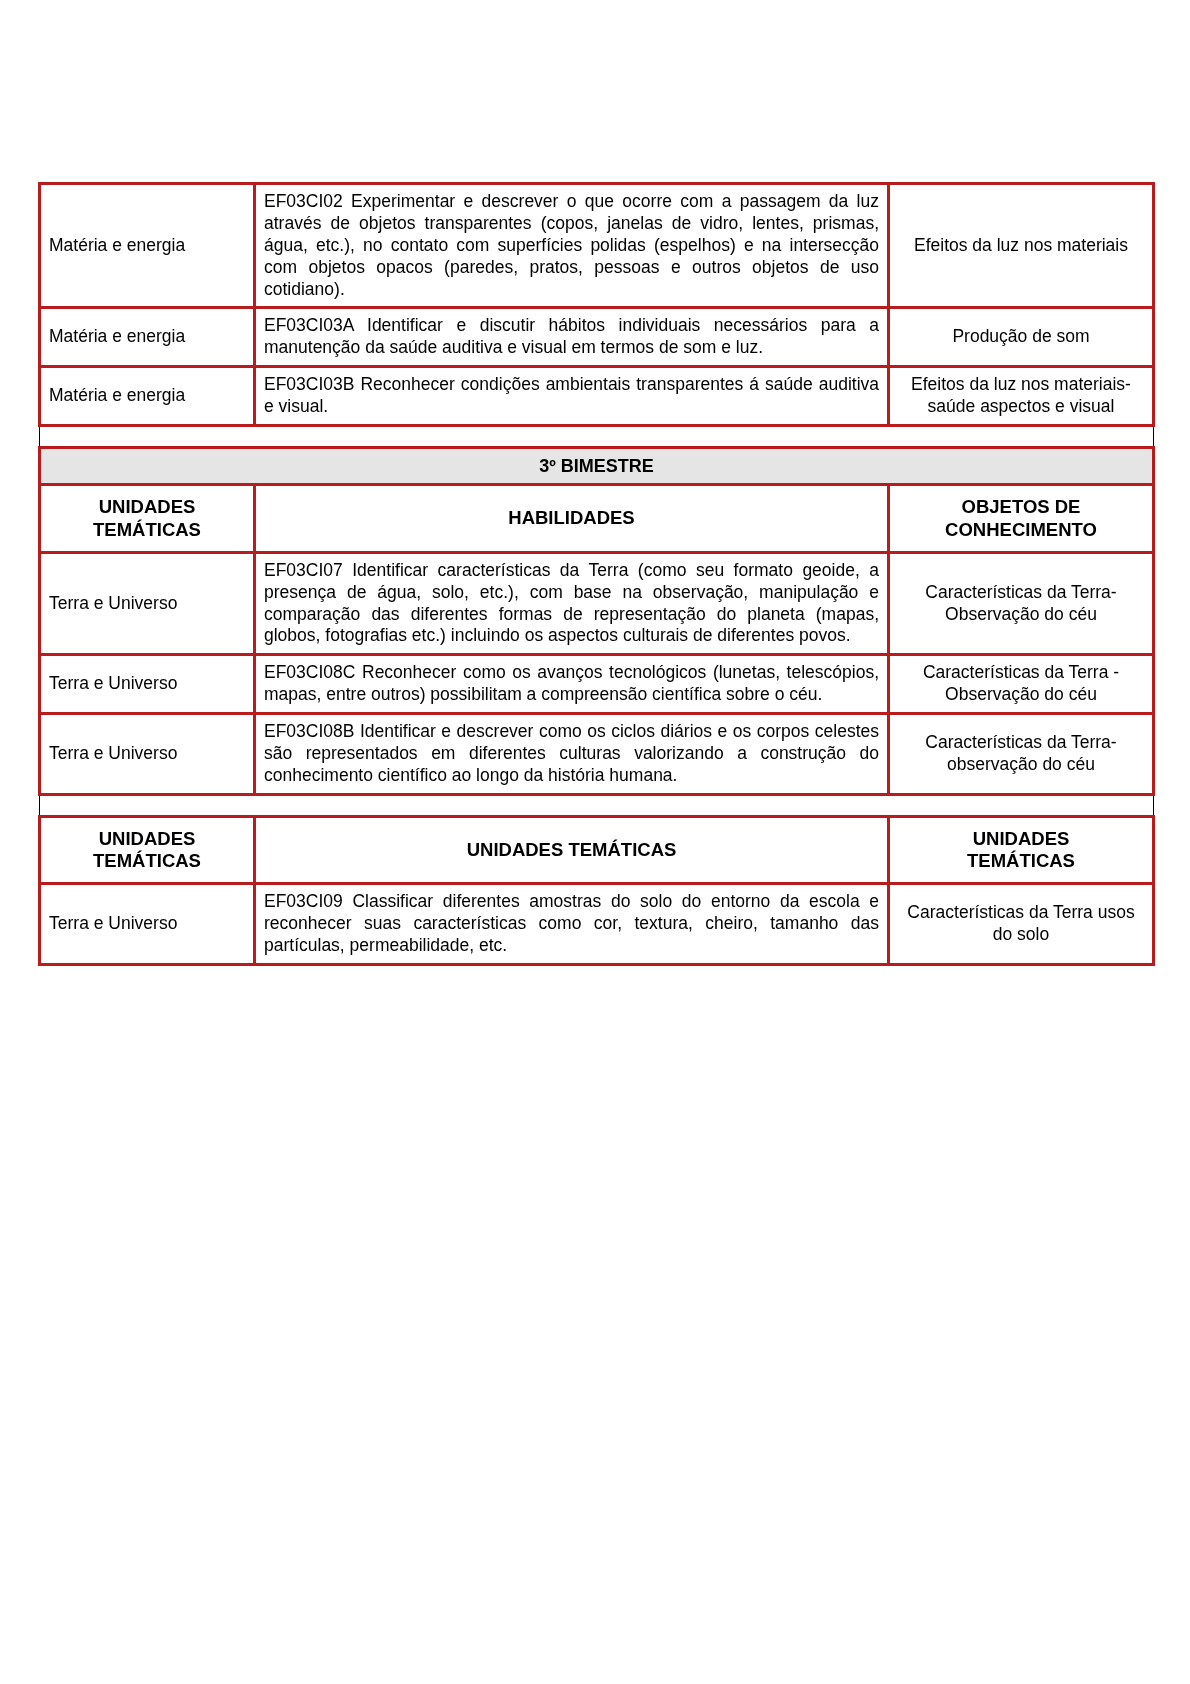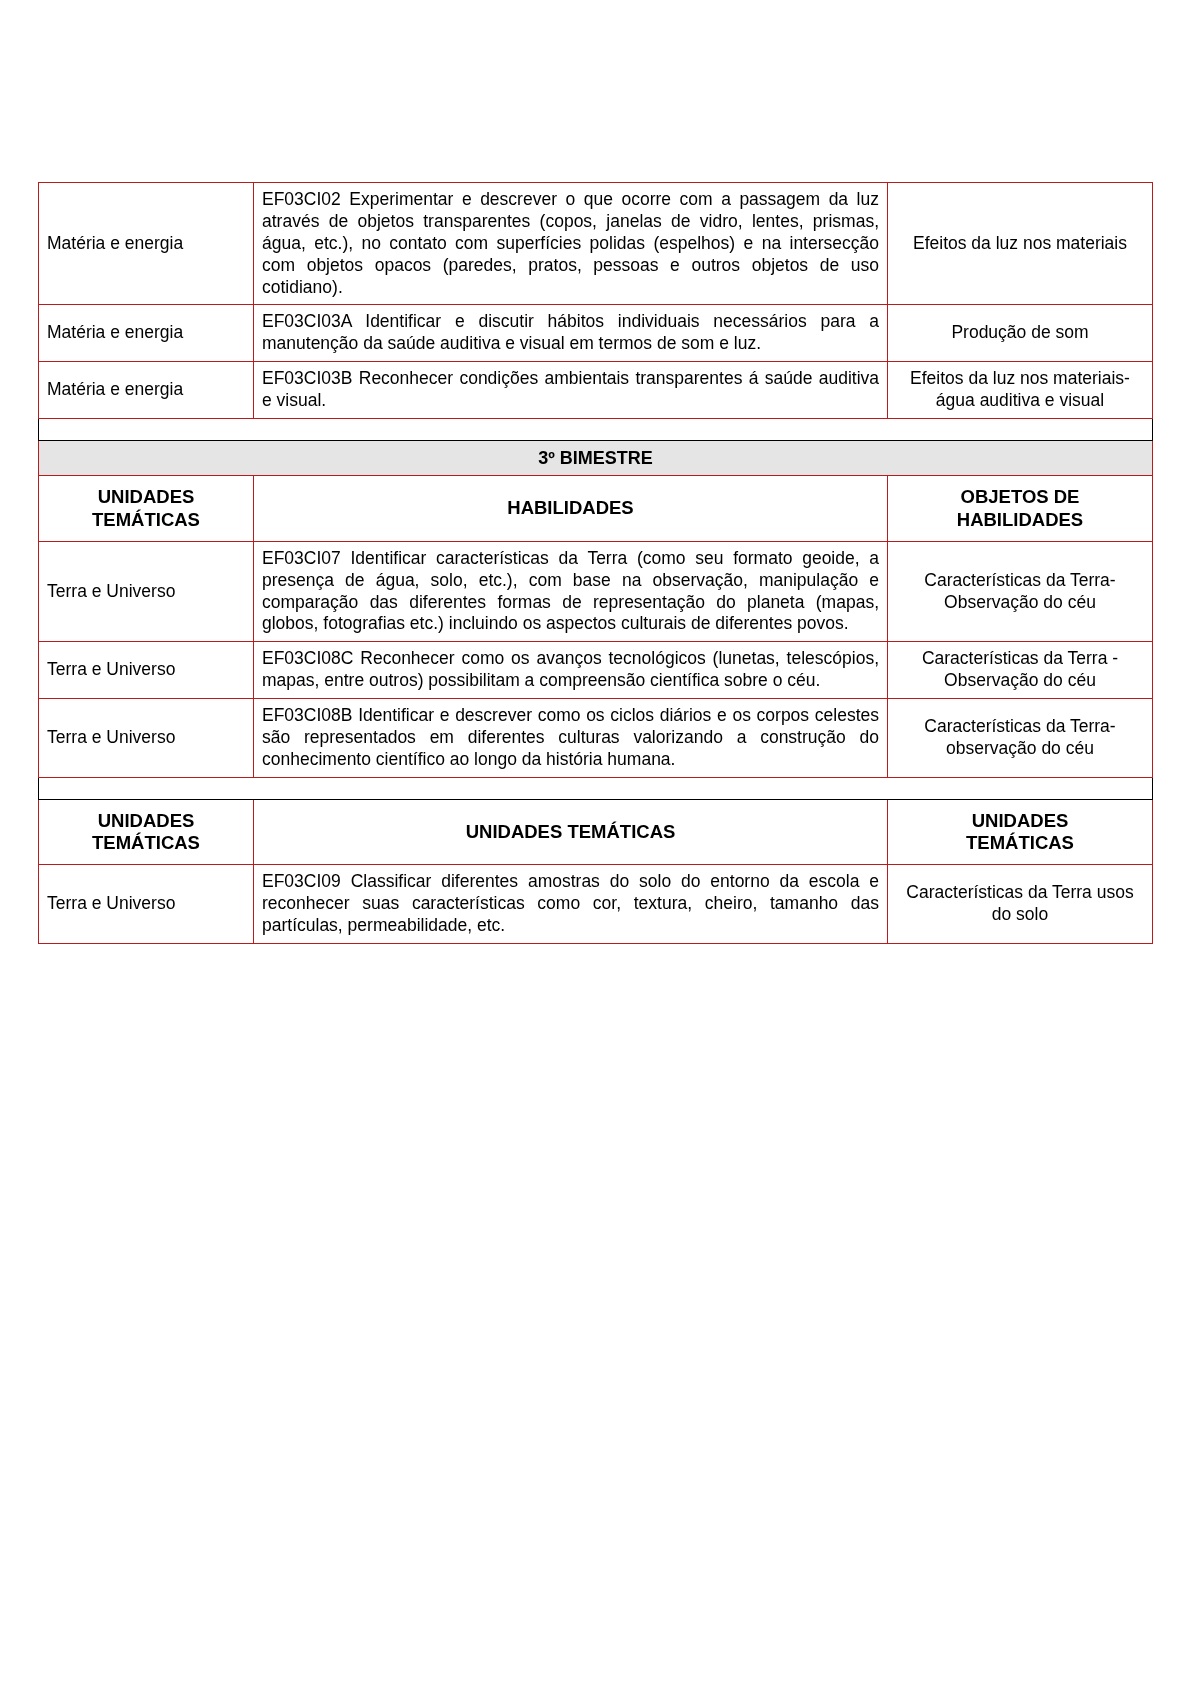--- a/index.html
+++ b/index.html
@@ -19,21 +19,21 @@
     width: 1190px;
     height: 1684px;
     padding: 182px 38px 0 38px;
   }
   table.doc-table {
     width: 1114px;
     border-collapse: collapse;
     table-layout: fixed;
   }
   table.doc-table td {
-    border: 1px solid #b91c1c;
+    border: 3px solid #b91c1c;
     vertical-align: middle;
     padding: 6px 8px;
     font-size: 17.5px;
     line-height: 1.25;
   }
   col.c-unit { width: 215px; }
   col.c-hab  { width: 634px; }
   col.c-obj  { width: 265px; }
 
   td.unit {
@@ -89,37 +89,37 @@
 
       <tr>
         <td class="unit">Matéria e energia</td>
         <td class="hab">EF03CI03A Identificar e discutir hábitos individuais necessários para a manutenção da saúde auditiva e visual em termos de som e luz.</td>
         <td class="obj">Produção de som</td>
       </tr>
 
       <tr>
         <td class="unit">Matéria e energia</td>
         <td class="hab">EF03CI03B Reconhecer condições ambientais transparentes á saúde auditiva e visual.</td>
-        <td class="obj">Efeitos da luz nos materiais- água auditiva e visual</td>
+        <td class="obj">Efeitos da luz nos materiais- saúde aspectos e visual</td>
       </tr>
 
       <tr class="spacer">
         <td colspan="3"></td>
       </tr>
 
       <tr class="bimestre">
         <td colspan="3">3º BIMESTRE</td>
       </tr>
 
       <tr class="headrow">
         <td class="nowrap-block">UNIDADES
 TEMÁTICAS</td>
         <td>HABILIDADES</td>
         <td class="nowrap-block">OBJETOS DE
-HABILIDADES</td>
+CONHECIMENTO</td>
       </tr>
 
       <tr>
         <td class="unit">Terra e Universo</td>
         <td class="hab">EF03CI07 Identificar características da Terra (como seu formato geoide, a presença de água, solo, etc.), com base na observação, manipulação e comparação das diferentes formas de representação do planeta (mapas, globos, fotografias etc.) incluindo os aspectos culturais de diferentes povos.</td>
         <td class="obj">Características da Terra- Observação do céu</td>
       </tr>
 
       <tr>
         <td class="unit">Terra e Universo</td>

